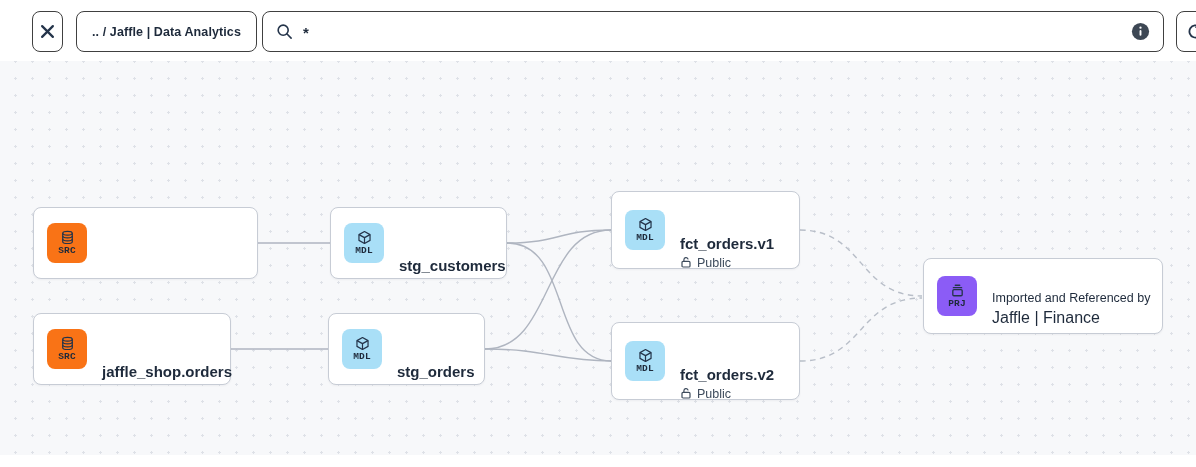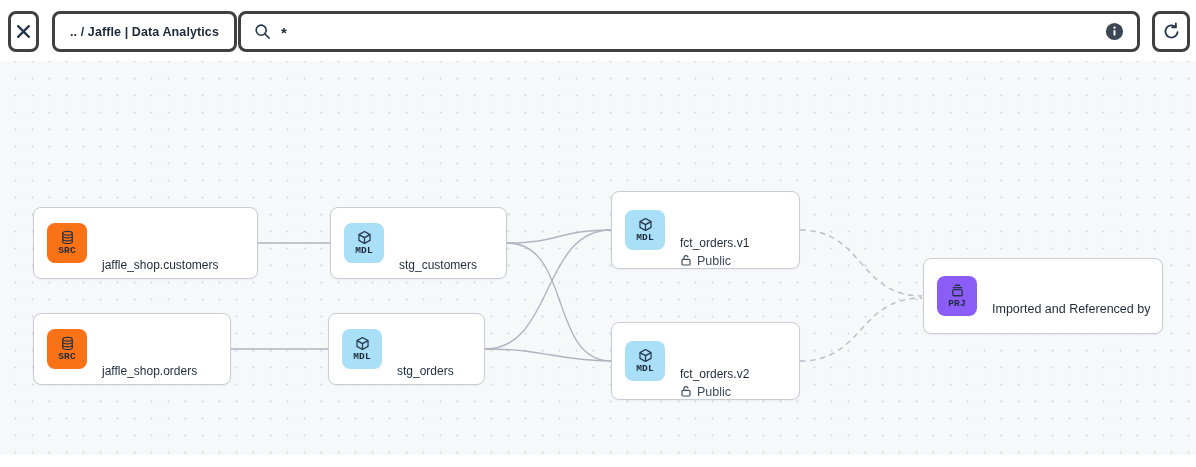--- a/index.html
+++ b/index.html
@@ -10,25 +10,26 @@
     background: #ffffff;
     overflow: hidden;
     color: #1e2a3b;
   }
   
   .tb-box {
     position: absolute;
     top: 11px;
     height: 41px;
     background: #ffffff;
-    border: 3px solid #404040;
+    border: 1px solid #404040;
     border-radius: 8px;
     display: flex;
     align-items: center;
     justify-content: center;
+    margin-left: 24px;
   }
   .btn { cursor: pointer; }
   .btn-close { left: 8px; width: 31px; }
   .chip-breadcrumb {
     left: 52px;
     padding: 0 15px;
     font-size: 12.5px;
     font-weight: 600;
     letter-spacing: 0.1px;
     white-space: nowrap;
@@ -104,22 +105,22 @@
   .badge-prj { background: #8b5cf6; }
   .badge-label {
     font-family: "Liberation Mono", monospace;
     font-size: 9.5px;
     font-weight: 700;
     line-height: 10px;
     color: #1e2a3b;
     letter-spacing: 0.2px;
   }
   .node-title {
-    font-size: 12px;
-    font-weight: 400;
+    font-size: 15px;
+    font-weight: 700;
     color: #1e2a3b;
     white-space: nowrap;
     margin-top: 44px;
   }
   .node-text { display: flex; flex-direction: column; gap: 4px; }
   .access-row {
     display: flex;
     align-items: flex-start;
     gap: 5px;
     font-size: 12.5px;
@@ -188,21 +189,20 @@
   <div class="node n-src-customers">
     <div class="badge badge-src">
       <svg width="15" height="15" viewBox="0 0 16 16">
         <ellipse cx="8" cy="3.4" rx="5.1" ry="2" fill="none" stroke="#24344a" stroke-width="1.3"></ellipse>
         <path d="M2.9 3.4 V12.4 C2.9 13.5 5.18 14.4 8 14.4 S13.1 13.5 13.1 12.4 V3.4" fill="none" stroke="#24344a" stroke-width="1.3"></path>
         <path d="M2.9 6.5 C2.9 7.6 5.18 8.5 8 8.5 S13.1 7.6 13.1 6.5" fill="none" stroke="#24344a" stroke-width="1.3"></path>
         <path d="M2.9 9.5 C2.9 10.6 5.18 11.5 8 11.5 S13.1 10.6 13.1 9.5" fill="none" stroke="#24344a" stroke-width="1.3"></path>
       </svg>
       <span class="badge-label">SRC</span>
     </div>
-    <div class="node-title">jaffle_shop.customers</div>
   </div>
 
   <div class="node n-src-orders">
     <div class="badge badge-src">
       <svg width="15" height="15" viewBox="0 0 16 16">
         <ellipse cx="8" cy="3.4" rx="5.1" ry="2" fill="none" stroke="#24344a" stroke-width="1.3"></ellipse>
         <path d="M2.9 3.4 V12.4 C2.9 13.5 5.18 14.4 8 14.4 S13.1 13.5 13.1 12.4 V3.4" fill="none" stroke="#24344a" stroke-width="1.3"></path>
         <path d="M2.9 6.5 C2.9 7.6 5.18 8.5 8 8.5 S13.1 7.6 13.1 6.5" fill="none" stroke="#24344a" stroke-width="1.3"></path>
         <path d="M2.9 9.5 C2.9 10.6 5.18 11.5 8 11.5 S13.1 10.6 13.1 9.5" fill="none" stroke="#24344a" stroke-width="1.3"></path>
       </svg>
@@ -277,16 +277,17 @@
     <div class="badge badge-prj">
       <svg width="15" height="15" viewBox="0 0 16 16">
         <path d="M5.6 2.4 H10.4" fill="none" stroke="#24344a" stroke-width="1.4" stroke-linecap="round"></path>
         <path d="M3.6 5 H12.4" fill="none" stroke="#24344a" stroke-width="1.4" stroke-linecap="round"></path>
         <rect x="3" y="7" width="10" height="6.6" rx="1.2" fill="none" stroke="#24344a" stroke-width="1.4"></rect>
       </svg>
       <span class="badge-label">PRJ</span>
     </div>
     <div class="node-text">
       <div class="node-subtitle">Imported and Referenced by</div>
+      <div class="node-title-lg">Jaffle | Finance</div>
     </div>
   </div>
 
 </div>
 
 </body></html>

